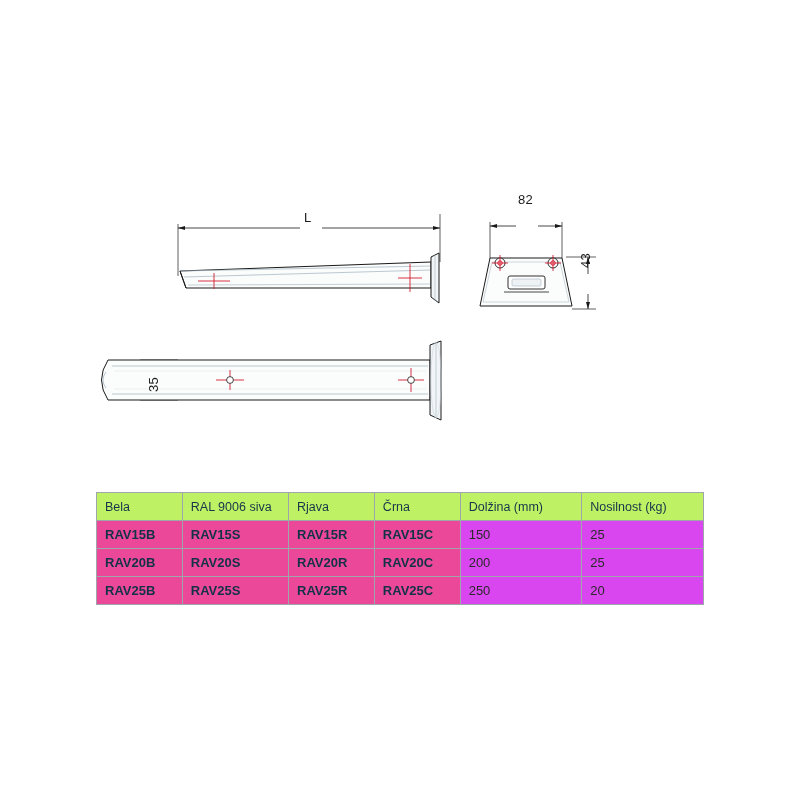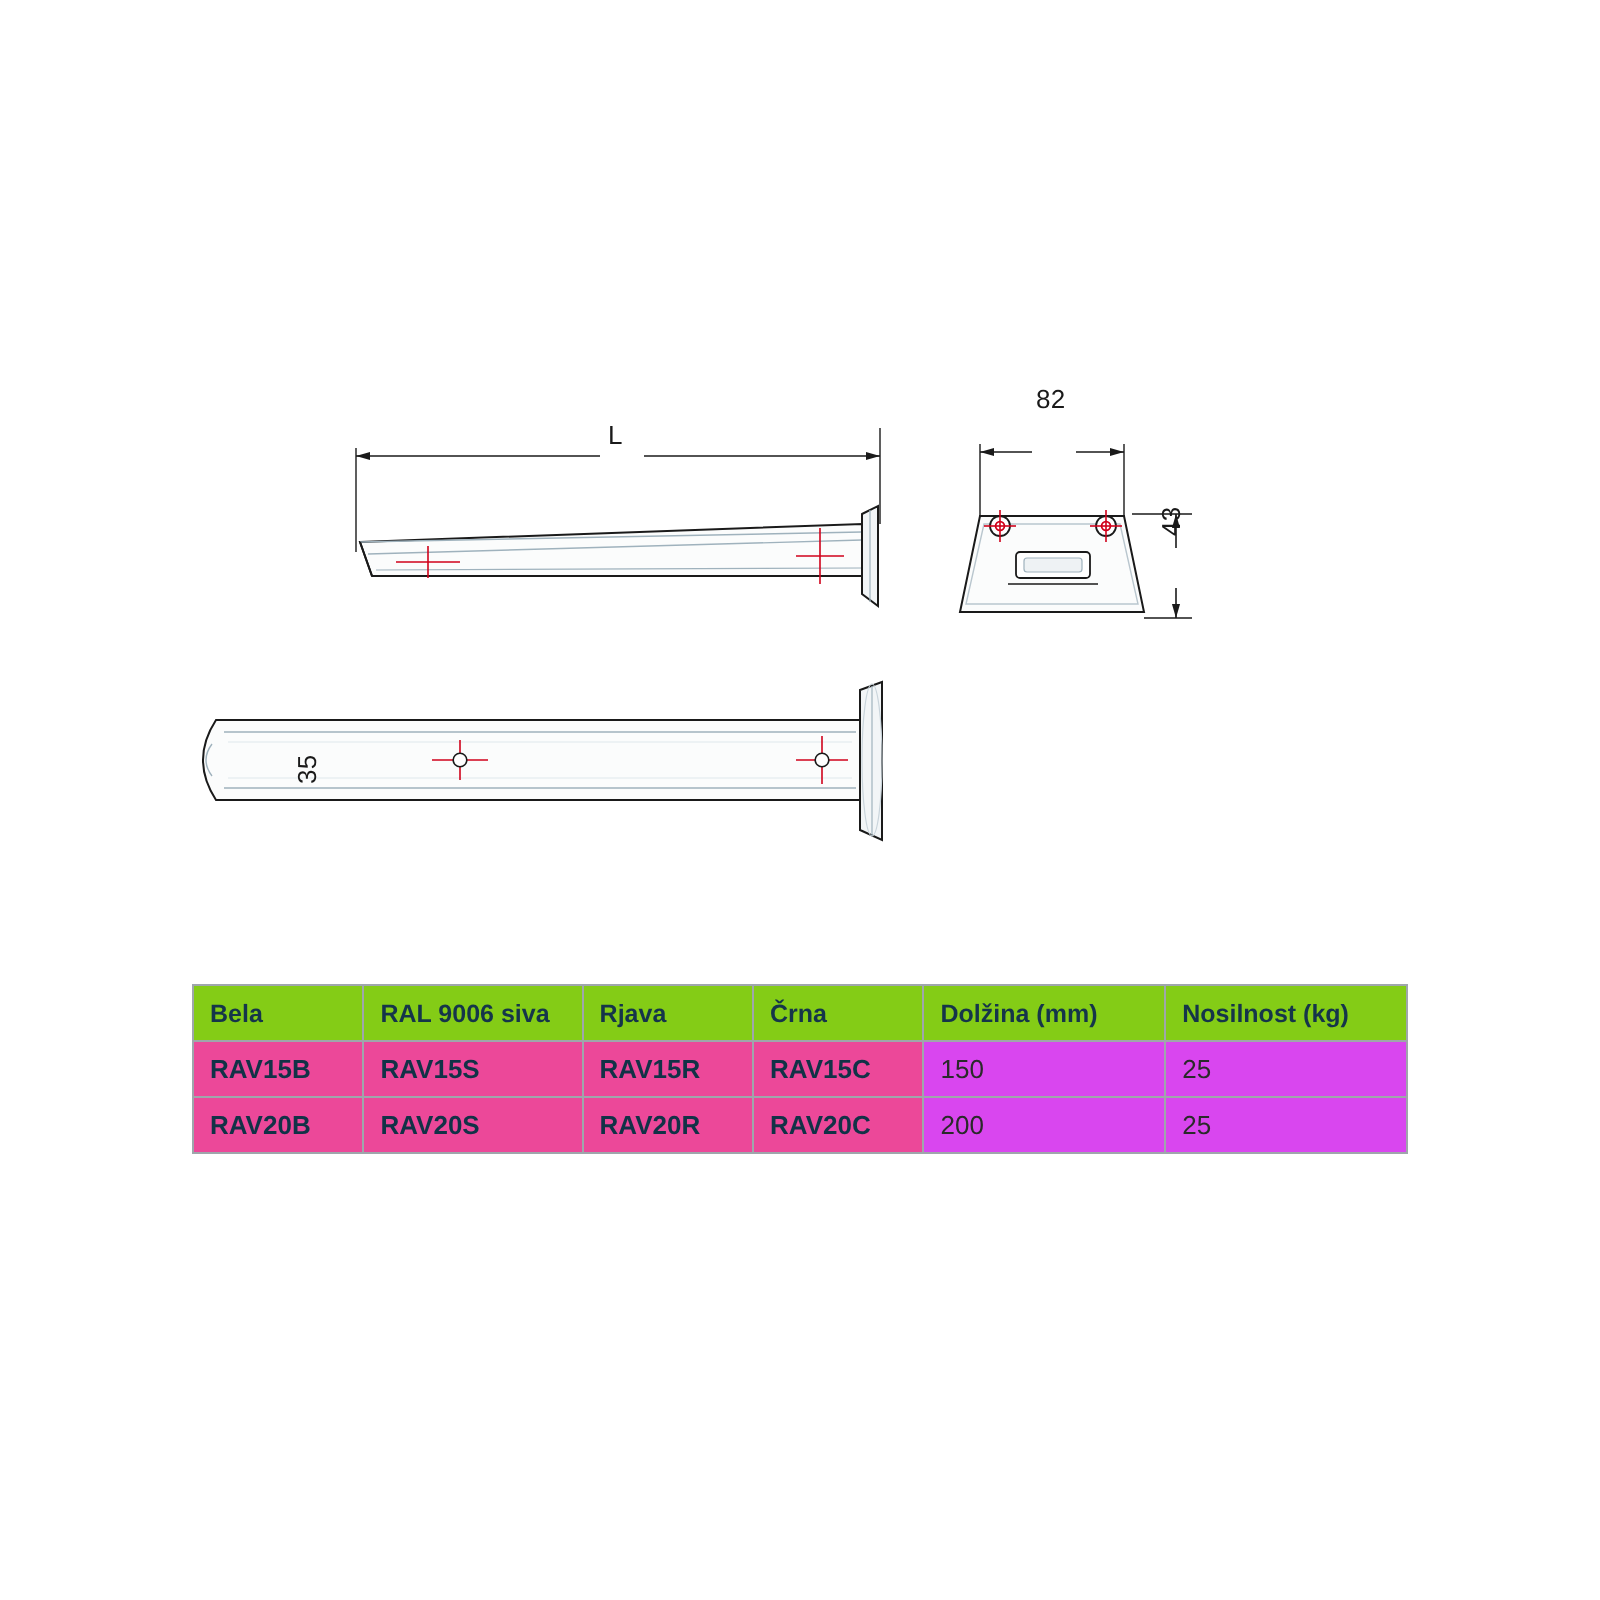--- a/index.html
+++ b/index.html
@@ -51,24 +51,24 @@
   #spec-table td, #spec-table th {
     border: 1px solid #9fa6ab;
     height: 27px;
     padding: 0 8px;
     text-align: left;
     vertical-align: middle;
     font-weight: normal;
     white-space: nowrap;
   }
   #spec-table thead th {
-    background: #84cc16;
+    background: #bef264;
     color: #15354a;
     font-size: 12.5px;
-    font-weight: bold;
+    font-weight: normal;
   }
   #spec-table tbody td {
     background: #d946ef;
     color: #15354a;
   }
   #spec-table tbody td.code {
     background: #ec4899;
     font-weight: bold;
     color: #123247;
     font-size: 13px;
@@ -222,16 +222,24 @@
         <td class="value">25</td>
       </tr>
       <tr>
         <td class="code">RAV20B</td>
         <td class="code">RAV20S</td>
         <td class="code">RAV20R</td>
         <td class="code">RAV20C</td>
         <td class="value">200</td>
         <td class="value">25</td>
       </tr>
+      <tr>
+        <td class="code">RAV25B</td>
+        <td class="code">RAV25S</td>
+        <td class="code">RAV25R</td>
+        <td class="code">RAV25C</td>
+        <td class="value">250</td>
+        <td class="value">20</td>
+      </tr>
     </tbody>
   </table>
 
 </div>
 
 </body></html>

